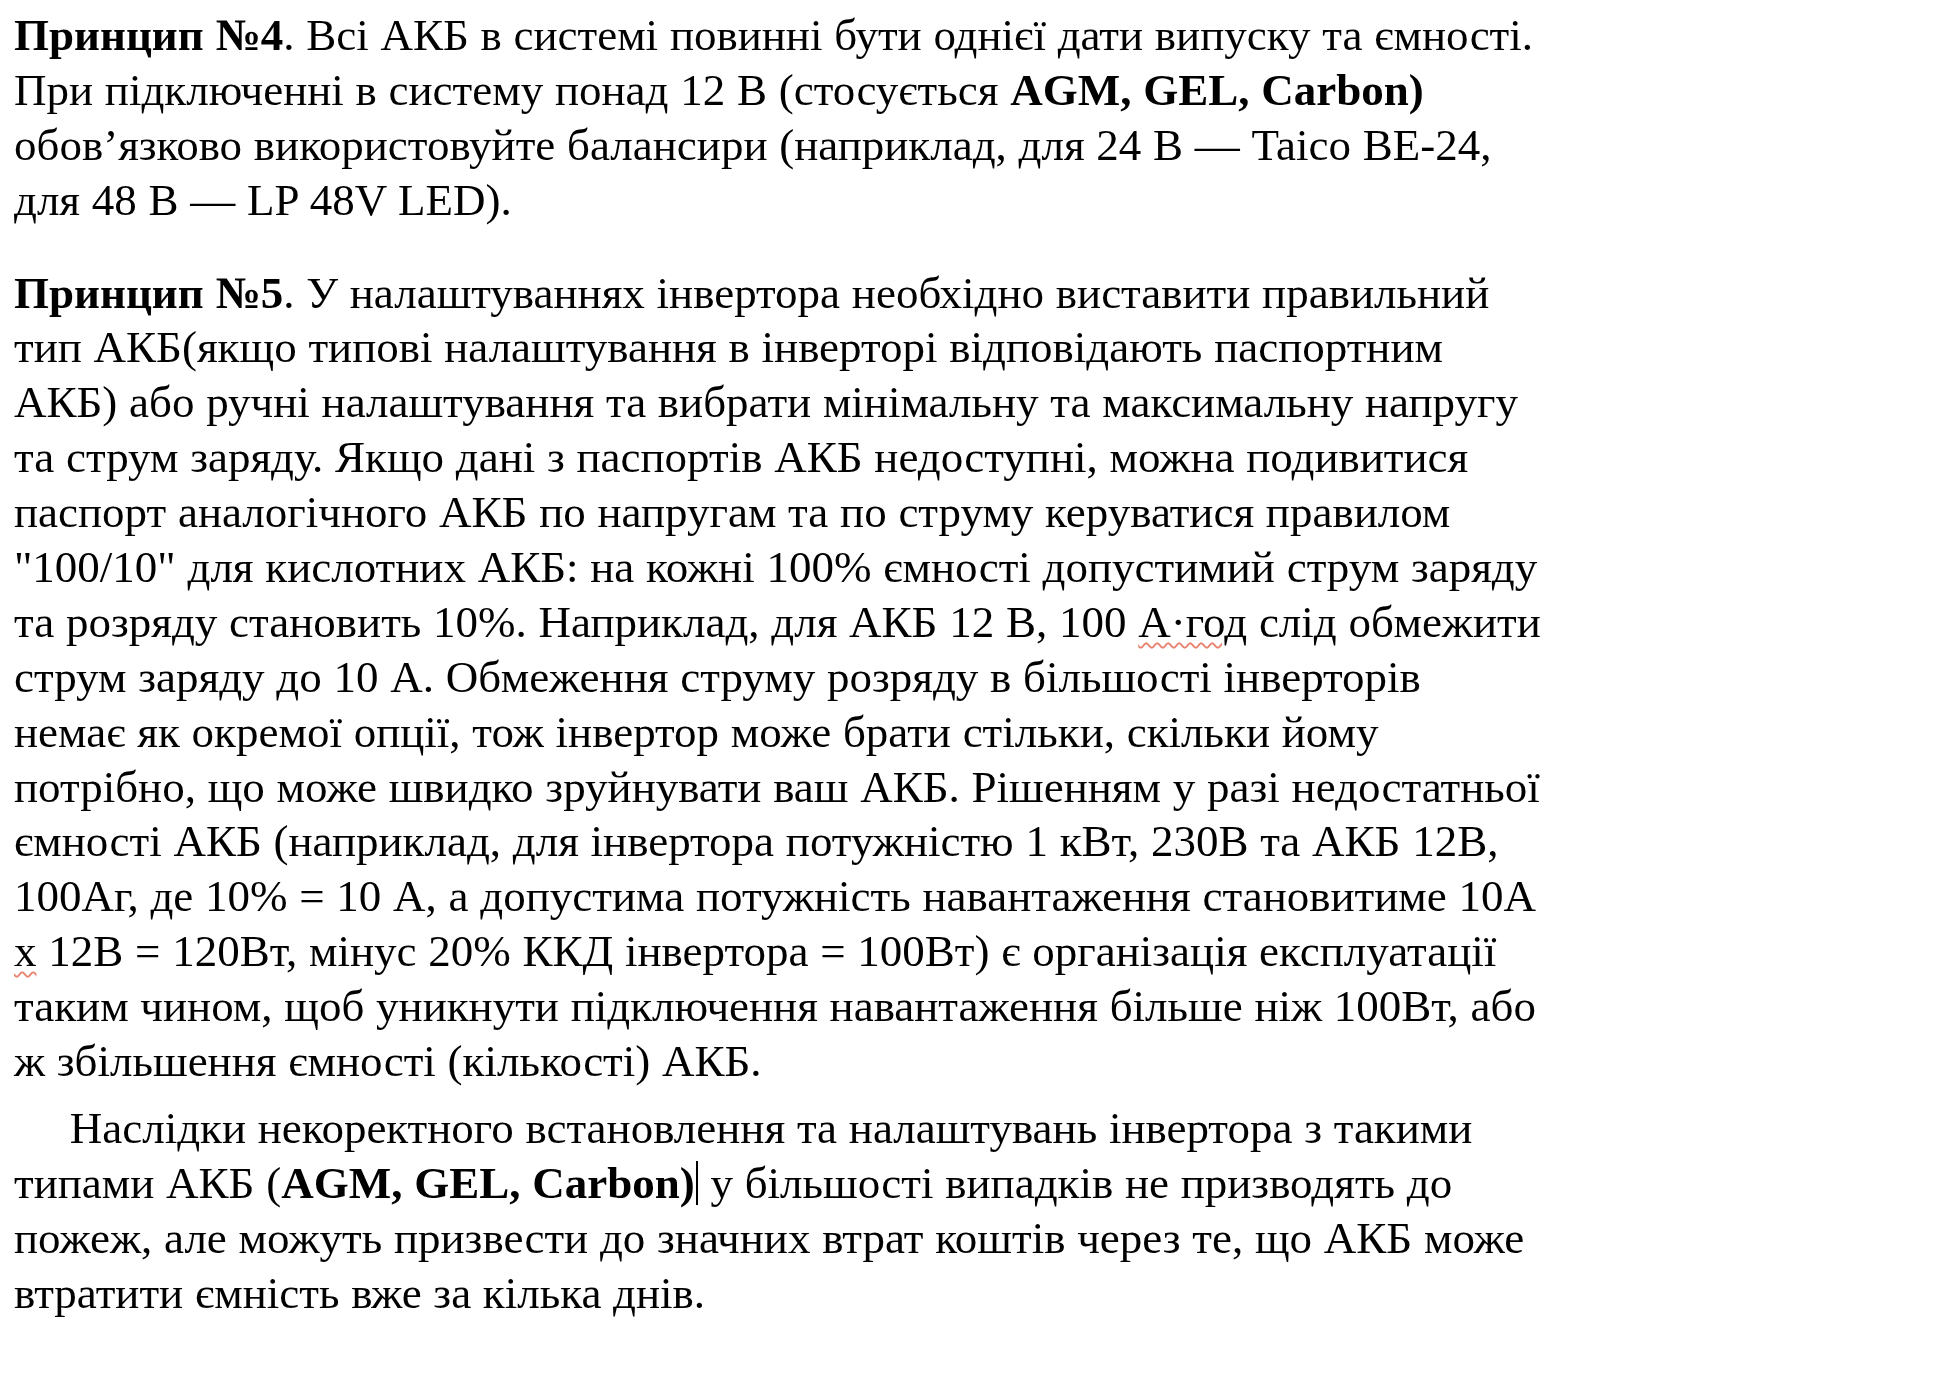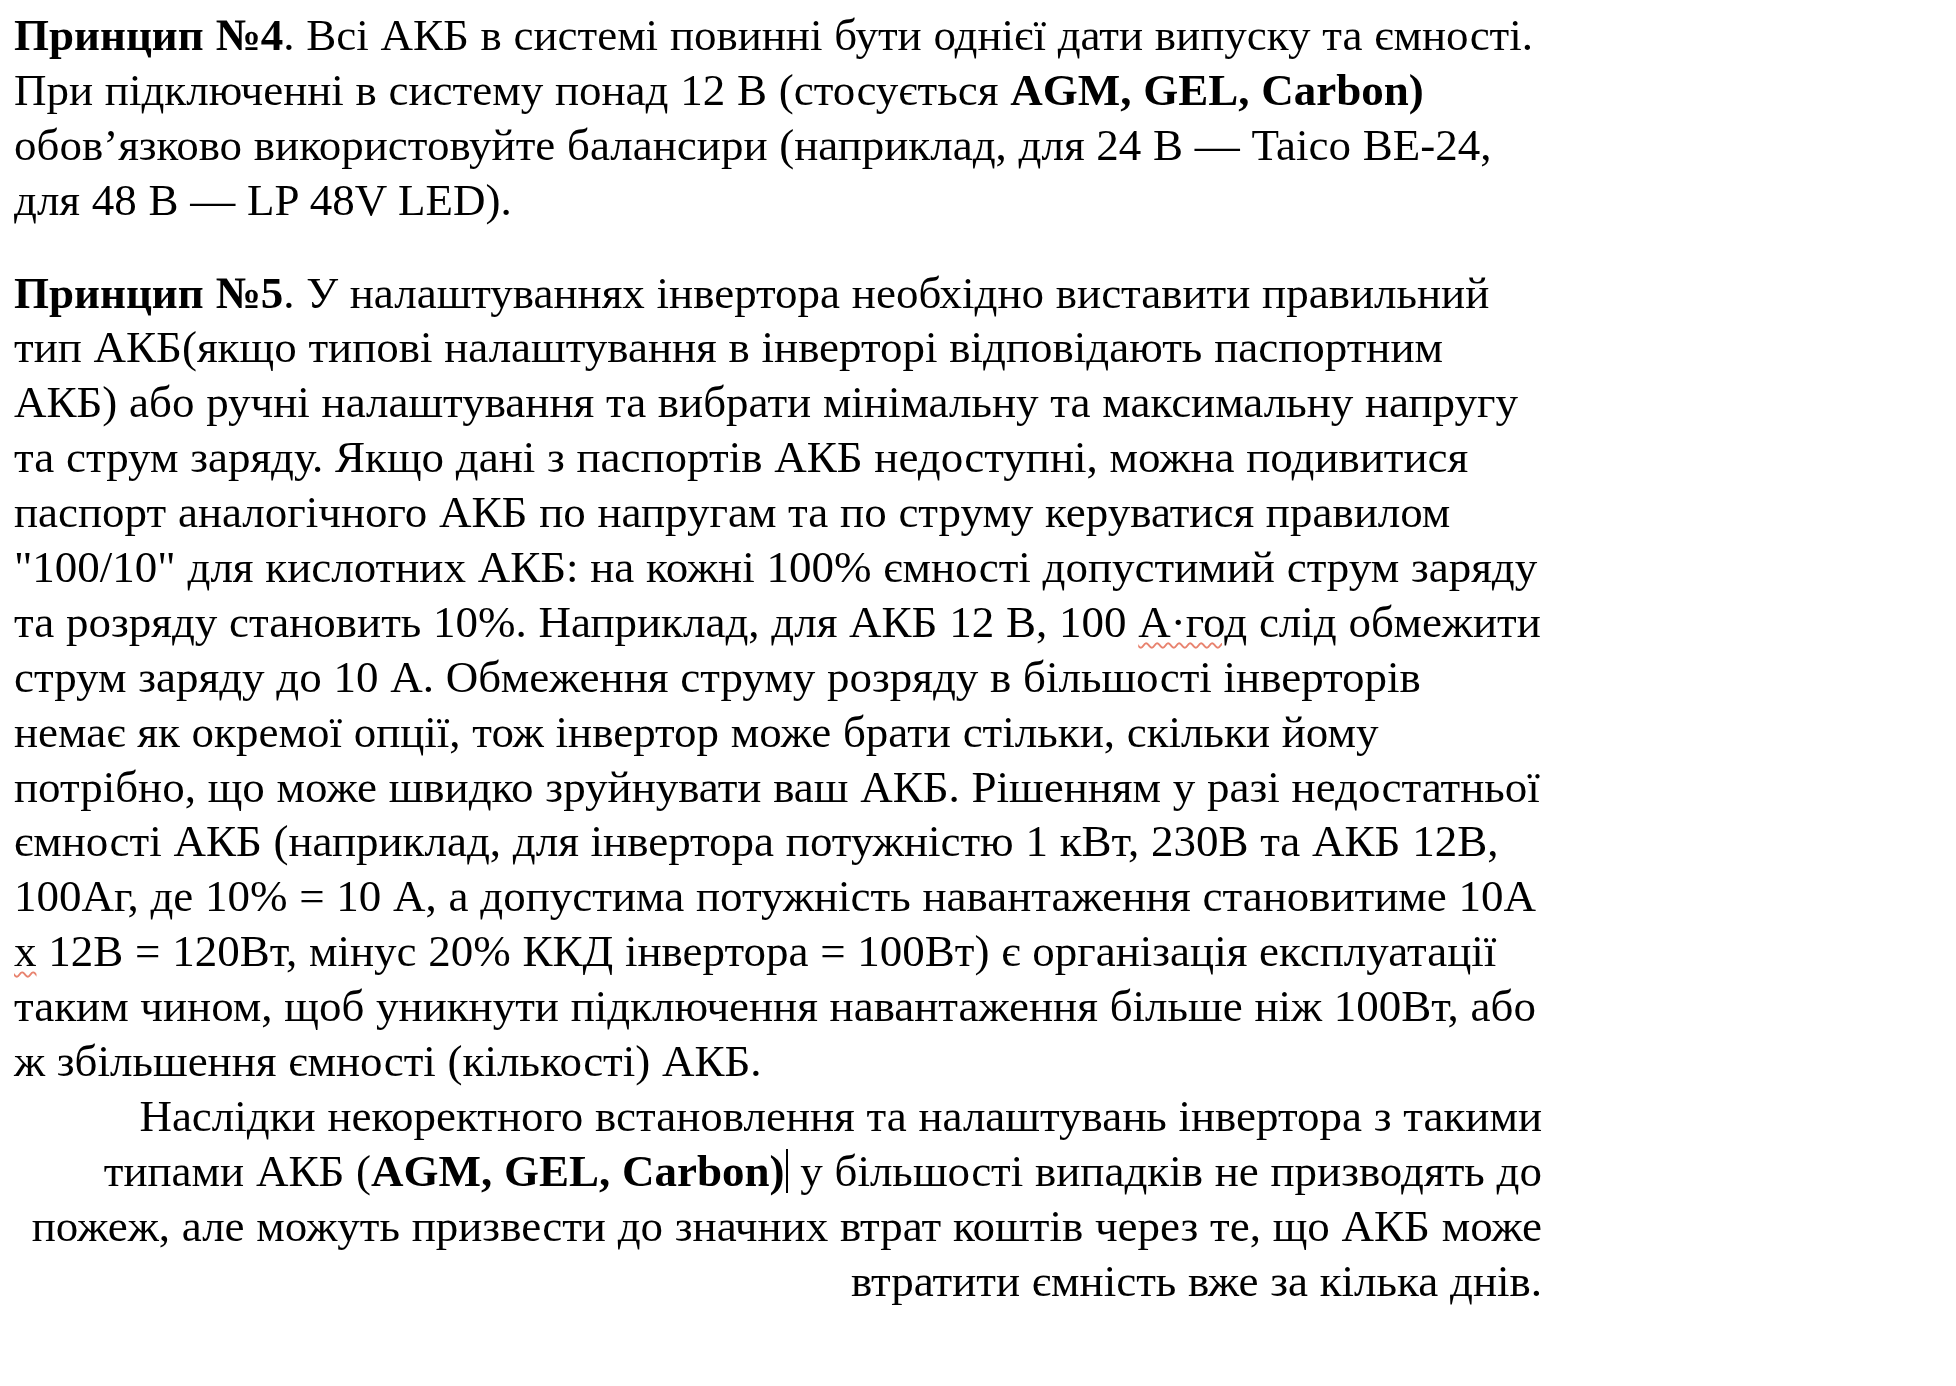--- a/index.html
+++ b/index.html
@@ -24,22 +24,21 @@
     font-size: 45px;
     line-height: 1.22;
     text-align: left;
     margin: 0 0 0 0;
     word-spacing: 0.5px;
   }
   .para.gap {
     margin-top: 38px;
   }
   .para.tight {
-    margin-top: 0;
-    text-align: right;
+    margin-top: 12px;
   }
   .indent::before {
     content: "";
     display: inline-block;
     width: 44px;
   }
   b, .b {
     font-weight: bold;
   }
   .spell {

